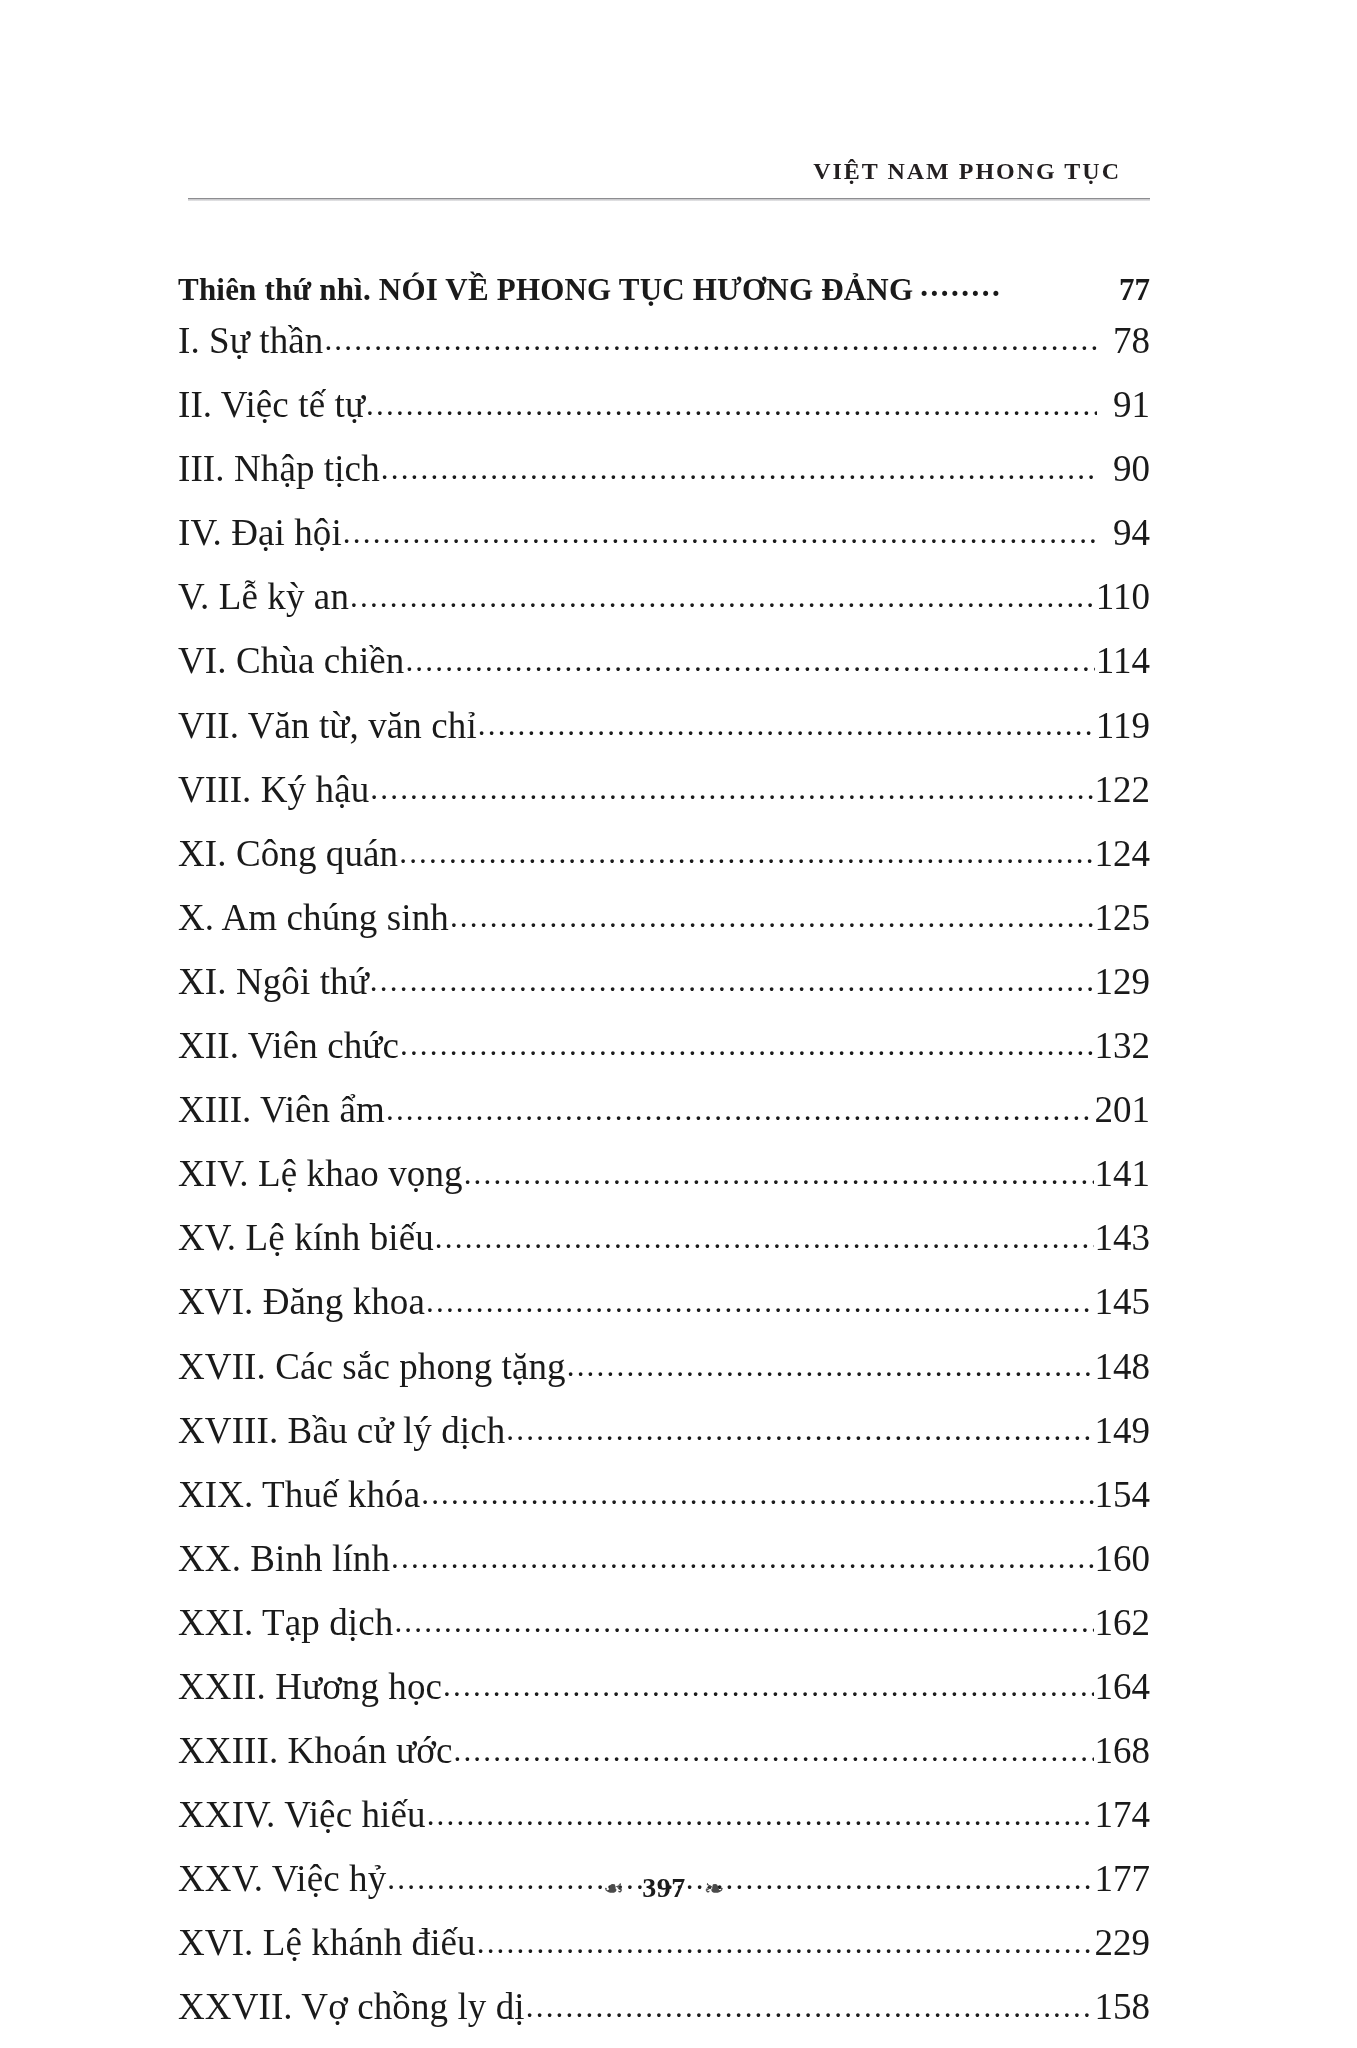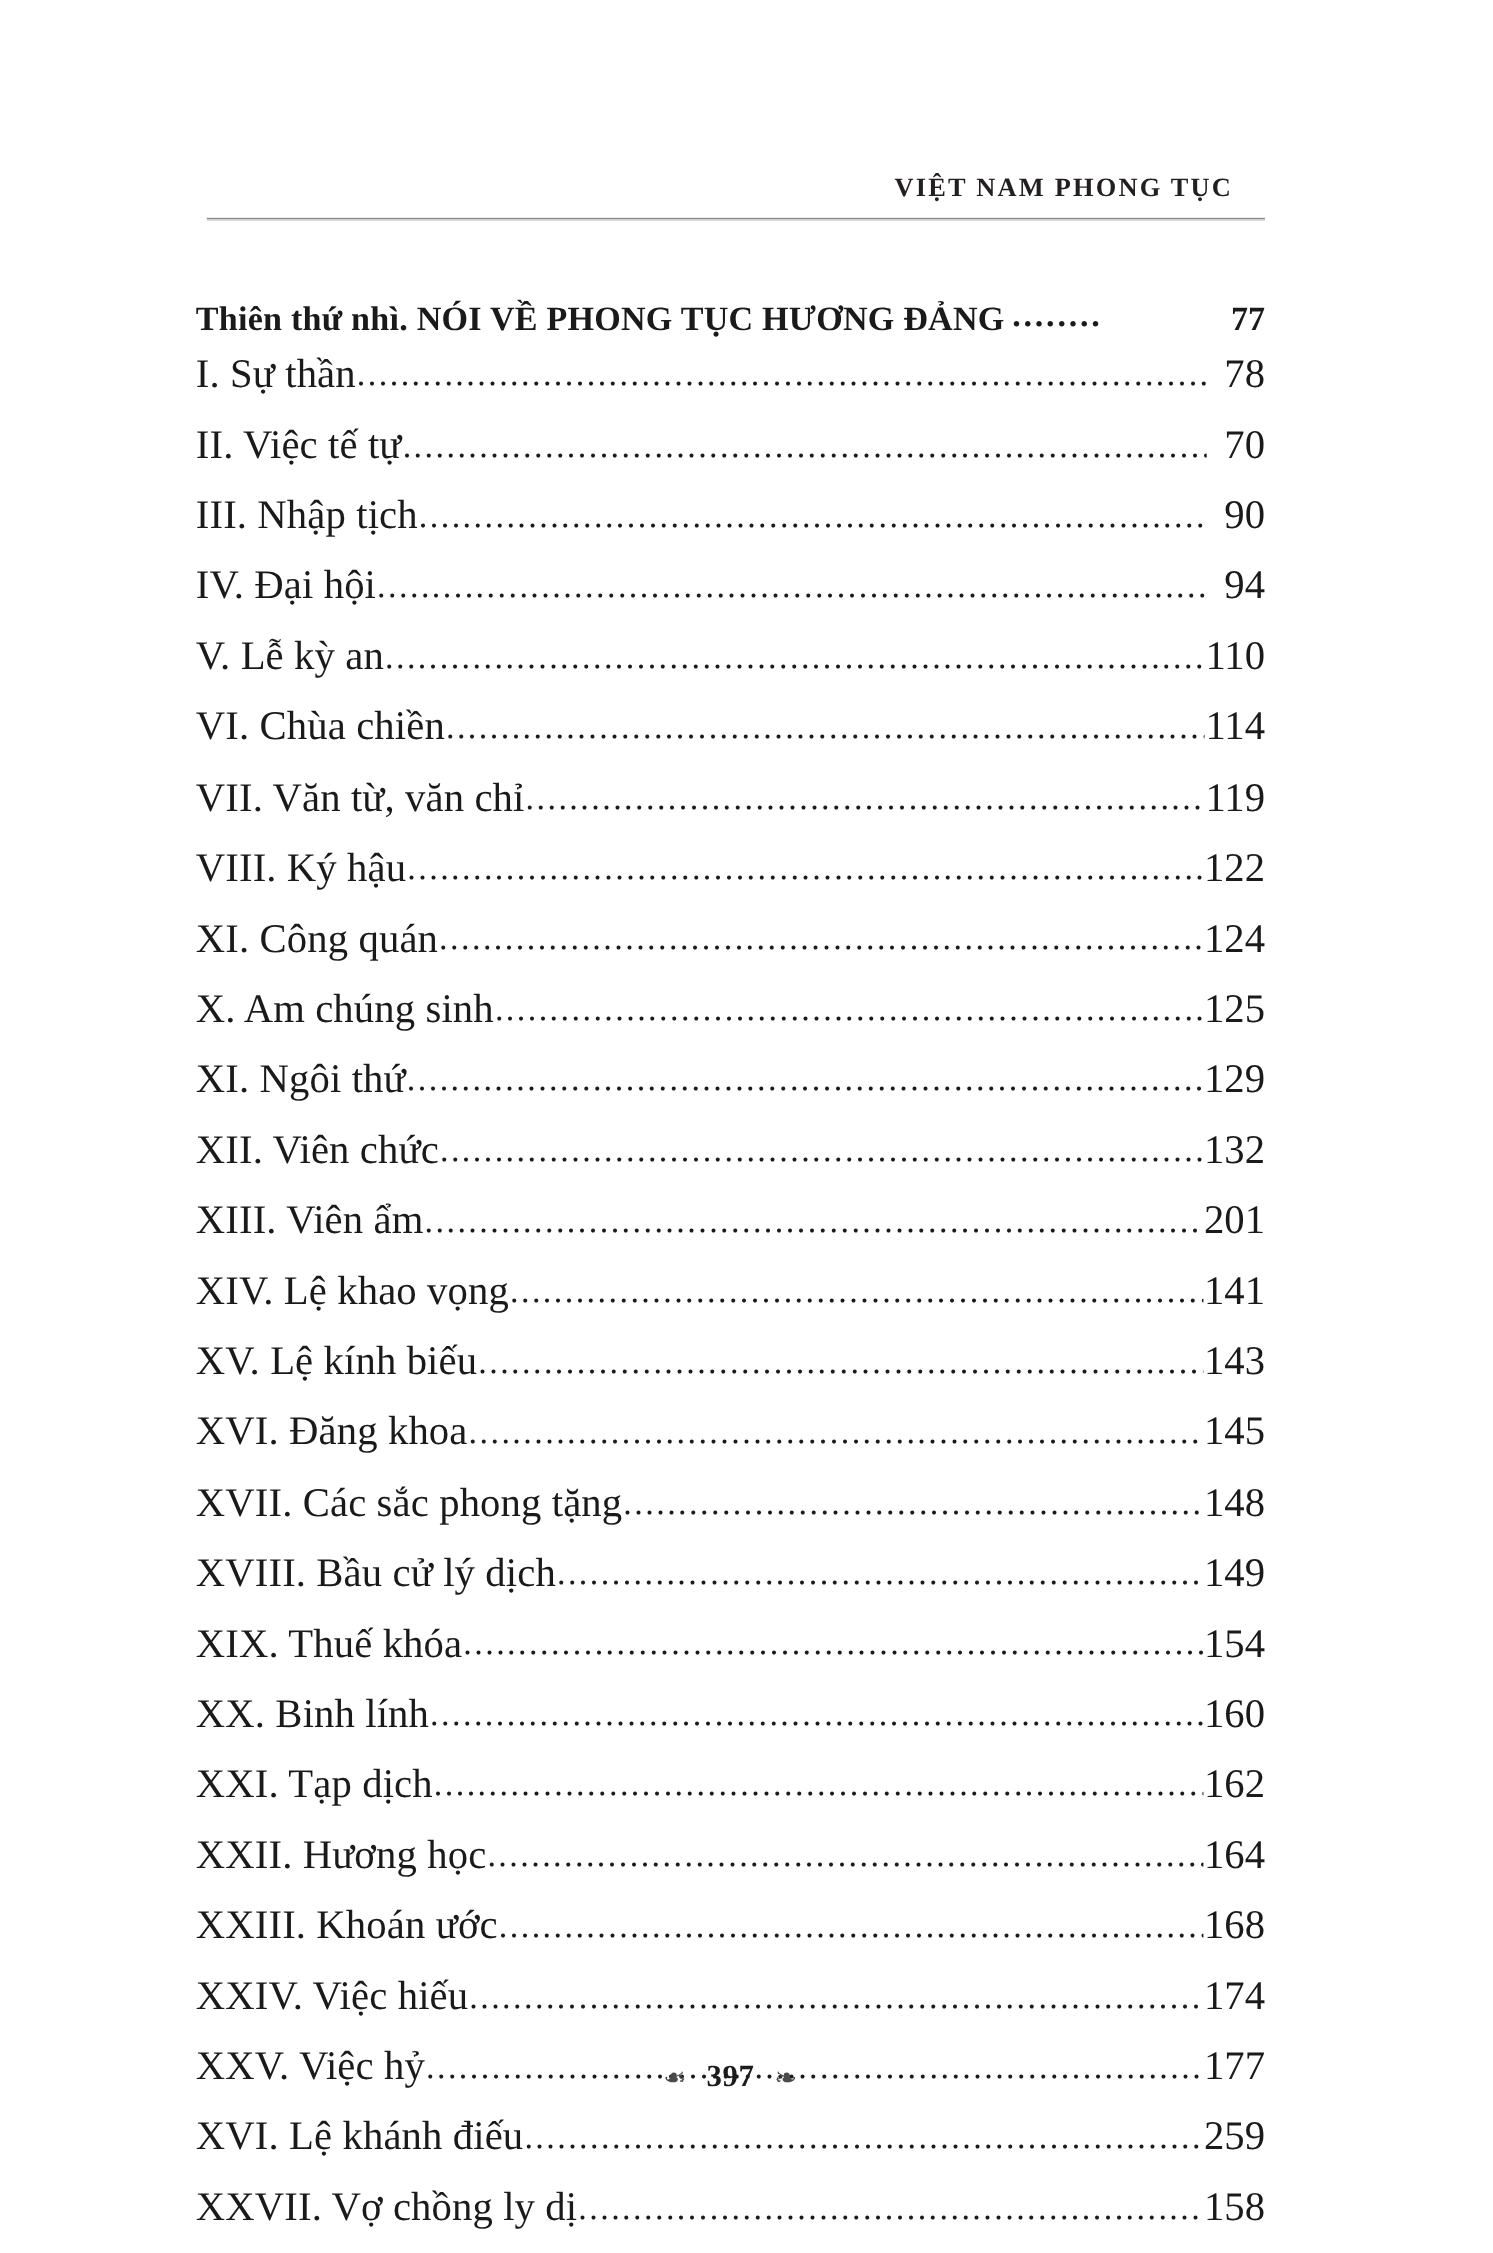--- a/index.html
+++ b/index.html
@@ -144,21 +144,21 @@
 
     <div id="toc-entries">
         <div class="toc-line">
           <span class="label">I. Sự thần</span>
           <span class="leader"></span>
           <span class="pageno">78</span>
         </div>
         <div class="toc-line">
           <span class="label">II. Việc tế tự</span>
           <span class="leader"></span>
-          <span class="pageno">70</span>
+          <span class="pageno">91</span>
         </div>
         <div class="toc-line">
           <span class="label">III. Nhập tịch</span>
           <span class="leader"></span>
           <span class="pageno">90</span>
         </div>
         <div class="toc-line">
           <span class="label">IV. Đại hội</span>
           <span class="leader"></span>
           <span class="pageno">94</span>
@@ -264,21 +264,21 @@
           <span class="pageno">174</span>
         </div>
         <div class="toc-line">
           <span class="label">XXV. Việc hỷ</span>
           <span class="leader"></span>
           <span class="pageno">177</span>
         </div>
         <div class="toc-line">
           <span class="label">XVI. Lệ khánh điếu</span>
           <span class="leader"></span>
-          <span class="pageno">259</span>
+          <span class="pageno">229</span>
         </div>
         <div class="toc-line">
           <span class="label">XXVII. Vợ chồng ly dị</span>
           <span class="leader"></span>
           <span class="pageno">158</span>
         </div>
       </div>
 
   </div>
 

